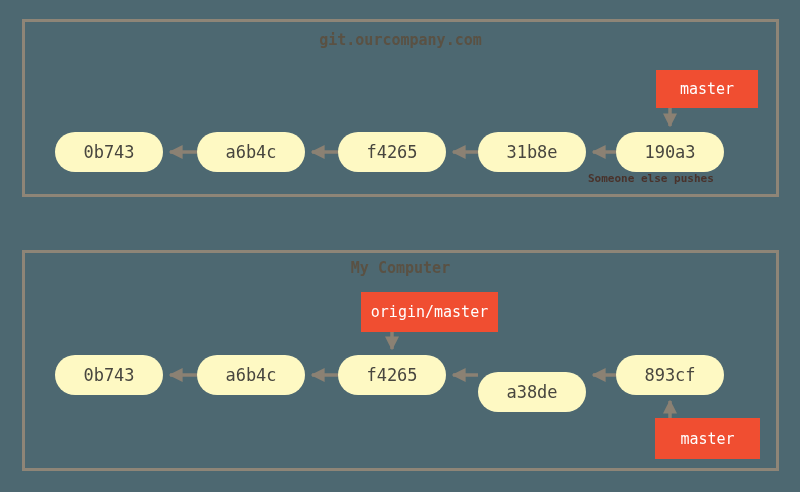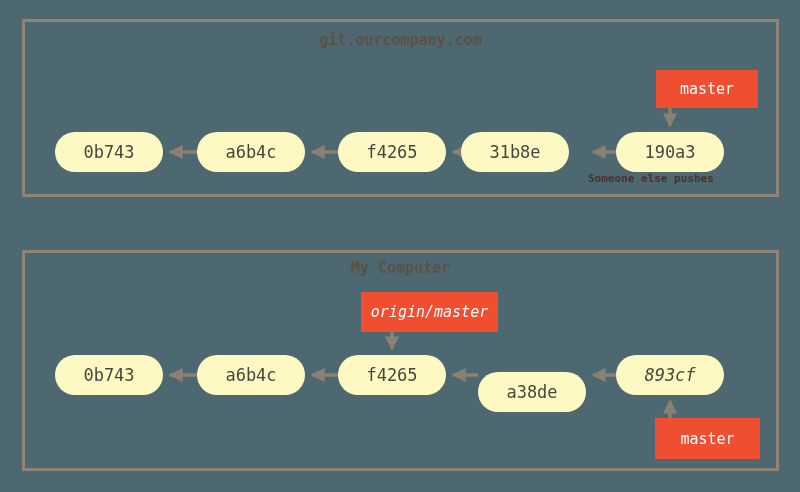--- a/index.html
+++ b/index.html
@@ -43,21 +43,21 @@
 
   .branch {
     position: absolute;
     background: #f04e31;
     color: #ffffff;
     display: flex; align-items: center; justify-content: center;
     font-size: 15px;
     margin-left: 37px;
   }
   .branch-master-top    { left: 619px; top: 70px;  width: 102px; height: 38px; }
-  .branch-origin-master { left: 324px; top: 292px; width: 137px; height: 40px; font-style: italic; }
+  .branch-origin-master { left: 324px; top: 292px; width: 137px; height: 40px; }
   .branch-master-bottom { left: 618px; top: 418px; width: 105px; height: 41px; }
 
   .annotation {
     position: absolute;
     left: 588px; top: 172px;
     font-size: 11px; font-weight: bold;
     color: #49322b;
     white-space: nowrap;
   }
 
@@ -102,21 +102,21 @@
 
   <div class="commit" style="left:55px;  top:132px;">
     <span>0b743</span>
   </div>
   <div class="commit" style="left:197px; top:132px;">
     <span>a6b4c</span>
   </div>
   <div class="commit" style="left:338px; top:132px;">
     <span>f4265</span>
   </div>
-  <div class="commit" style="left:461px; top:132px;">
+  <div class="commit" style="left:478px; top:132px;">
     <span>31b8e</span>
   </div>
   <div class="commit" style="left:616px; top:132px;">
     <span>190a3</span>
   </div>
 
   <div class="branch branch-master-top">
     <span>master</span>
   </div>
 
@@ -130,21 +130,21 @@
   </div>
   <div class="commit" style="left:197px; top:355px;">
     <span>a6b4c</span>
   </div>
   <div class="commit" style="left:338px; top:355px;">
     <span>f4265</span>
   </div>
   <div class="commit" style="left:478px; top:372px;text-align:right;">
     <span>a38de</span>
   </div>
-  <div class="commit" style="left:616px; top:355px;font-style:italic;">
+  <div class="commit" style="left:616px; top:355px;">
     <span>893cf</span>
   </div>
 
   <div class="branch branch-origin-master">
     <span>origin/master</span>
   </div>
   <div class="branch branch-master-bottom">
     <span>master</span>
   </div>
 

